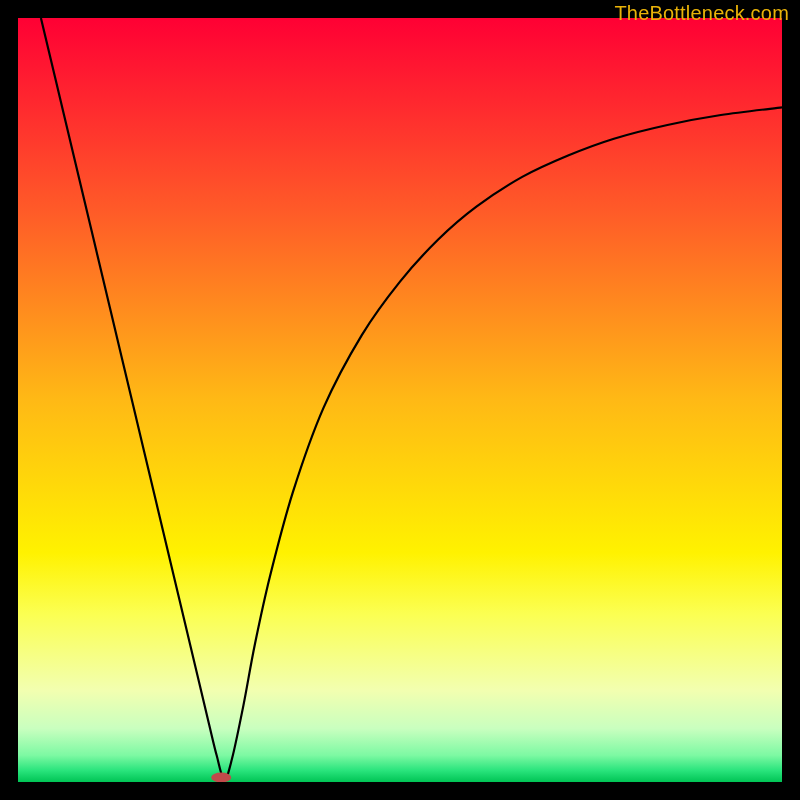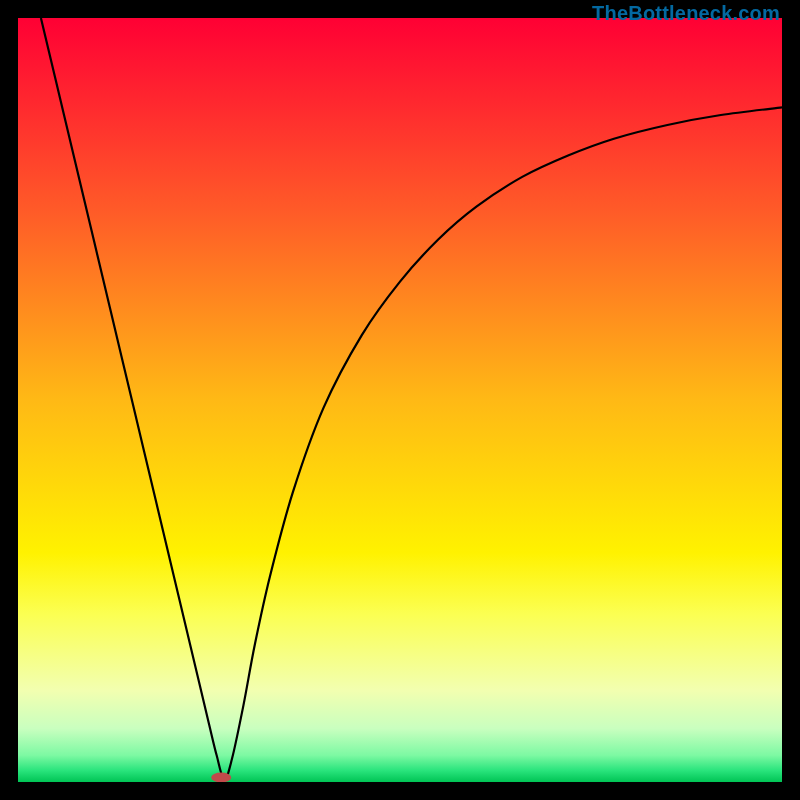--- a/index.html
+++ b/index.html
@@ -22,24 +22,24 @@
   .plot {
     position: absolute;
     left: 0;
     top: 0;
     width: 764px;
     height: 764px;
   }
   .watermark {
     position: absolute;
     top: 2px;
-    right: 20px;
-    color: #0369a1;
+    right: 11px;
+    color: #eab308;
     font-size: 20px;
-    font-weight: 700;
+    font-weight: 400;
     letter-spacing: 0.2px;
   }
 </style>
 </head>
 <body>
 
 <div class="frame">
   <svg class="plot" viewBox="0 0 764 764" preserveAspectRatio="none">
     <defs>
       <linearGradient id="bg-grad" x1="0" y1="0" x2="0" y2="1">

